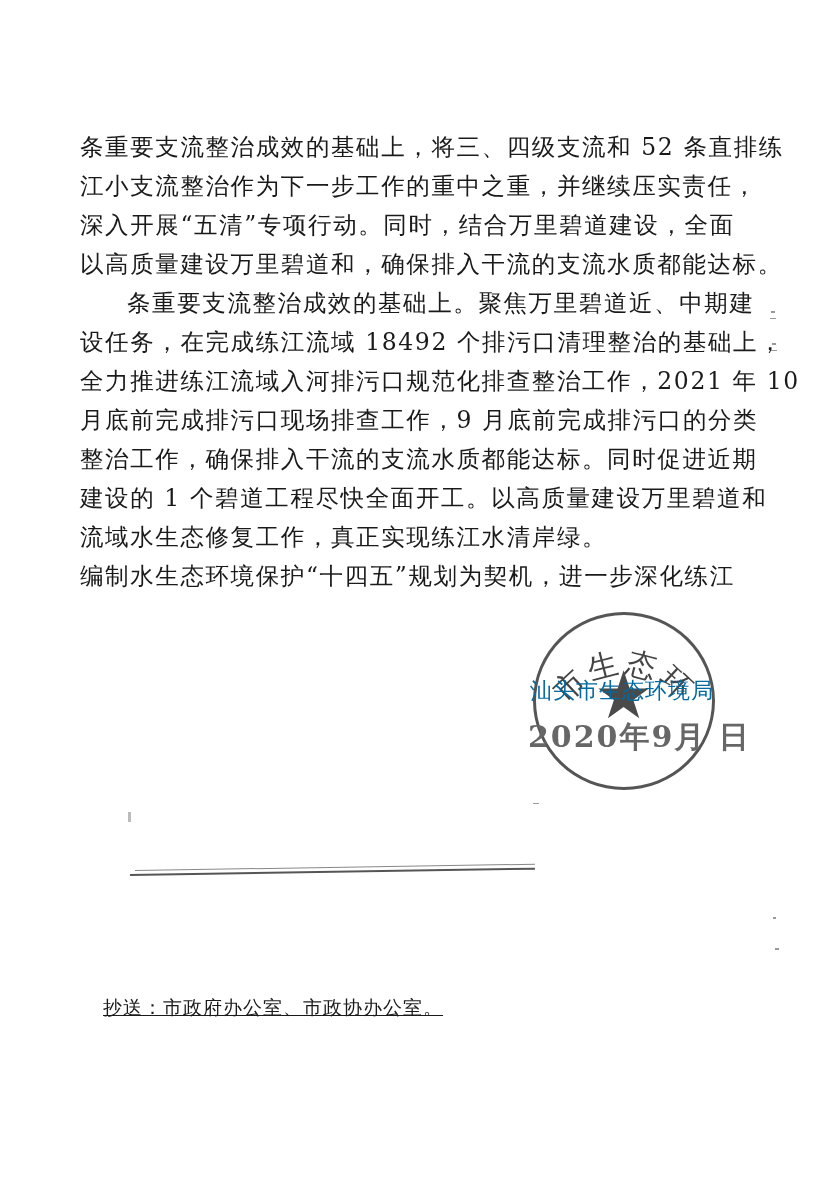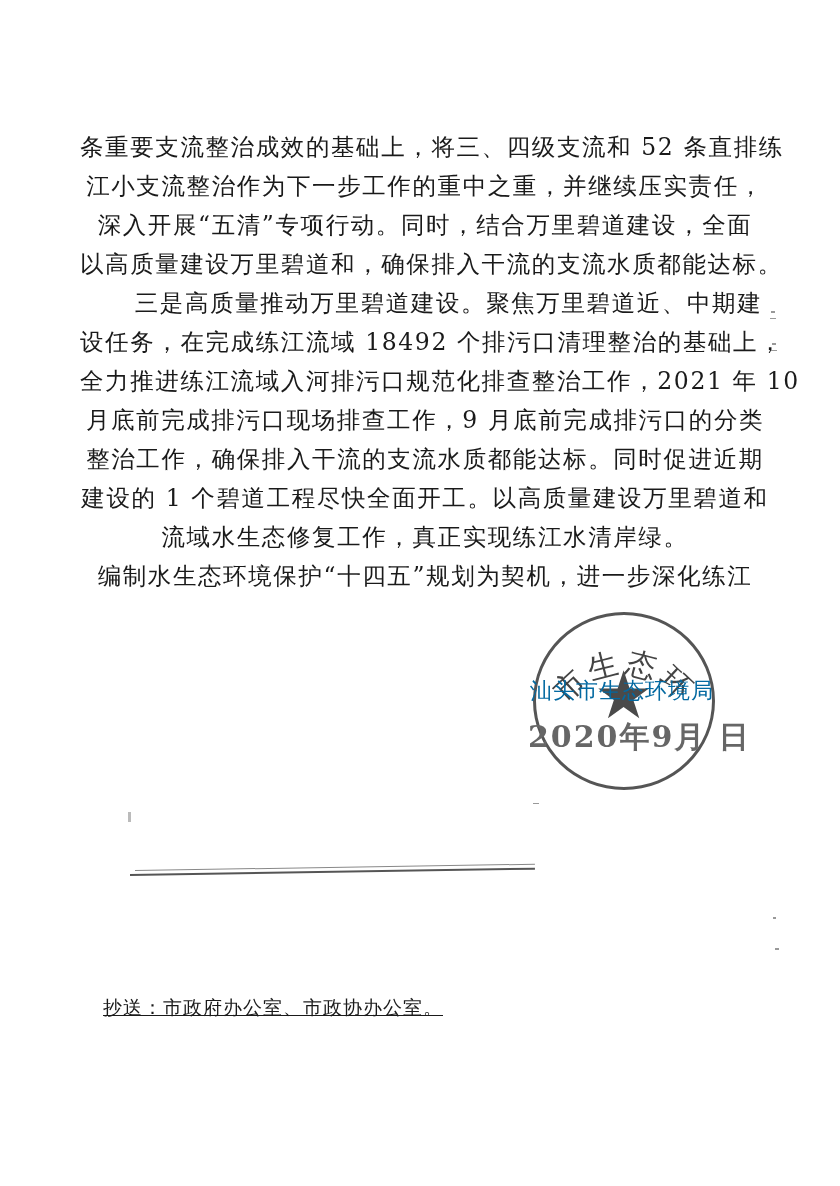--- a/index.html
+++ b/index.html
@@ -1,21 +1,21 @@
 <!DOCTYPE html>
 <html><head>
 <meta charset="utf-8">
 <style>
   html, body { margin: 0; padding: 0; }
   body {
     width: 840px; height: 1186px; position: relative; overflow: hidden;
     background: #ffffff; color: #1a1a1a;
     font-family: "DejaVu Serif", "Liberation Serif", serif;
   }
-  .page { position: absolute; inset: 0; text-align: center; }
+  .page { position: absolute; inset: 0; }
   .body-text { position: absolute; left: 80px; top: 128px; width: 690px; }
   .line {
     height: 39px; line-height: 39px; font-size: 23.5px; letter-spacing: 1.6px;
     white-space: nowrap;
   }
   .indent { padding-left: 47px; }
   .seal {
     position: absolute; left: 533px; top: 612px; width: 182px; height: 178px;
     border: 3px solid #555; border-radius: 50%; box-sizing: border-box;
   }
@@ -46,21 +46,21 @@
 <div class="page">
 
   <div class="body-text">
     <div>
       <div class="line">条重要支流整治成效的基础上，将三、四级支流和 52 条直排练</div>
       <div class="line">江小支流整治作为下一步工作的重中之重，并继续压实责任，</div>
       <div class="line">深入开展“五清”专项行动。同时，结合万里碧道建设，全面</div>
       <div class="line">以高质量建设万里碧道和，确保排入干流的支流水质都能达标。</div>
     </div>
     <div>
-      <div class="line indent">三是高质量推动万里碧道建设。聚焦万里碧道近、中期建</div>
+      <div class="line indent">条重要支流整治成效的基础上。聚焦万里碧道近、中期建</div>
       <div class="line">设任务，在完成练江流域 18492 个排污口清理整治的基础上，</div>
       <div class="line">全力推进练江流域入河排污口规范化排查整治工作，2021 年 10</div>
       <div class="line">月底前完成排污口现场排查工作，9 月底前完成排污口的分类</div>
       <div class="line">整治工作，确保排入干流的支流水质都能达标。同时促进近期</div>
       <div class="line">建设的 1 个碧道工程尽快全面开工。以高质量建设万里碧道和</div>
       <div class="line">流域水生态修复工作，真正实现练江水清岸绿。</div>
       <div class="line">编制水生态环境保护“十四五”规划为契机，进一步深化练江</div>
     </div>
   </div>
 

